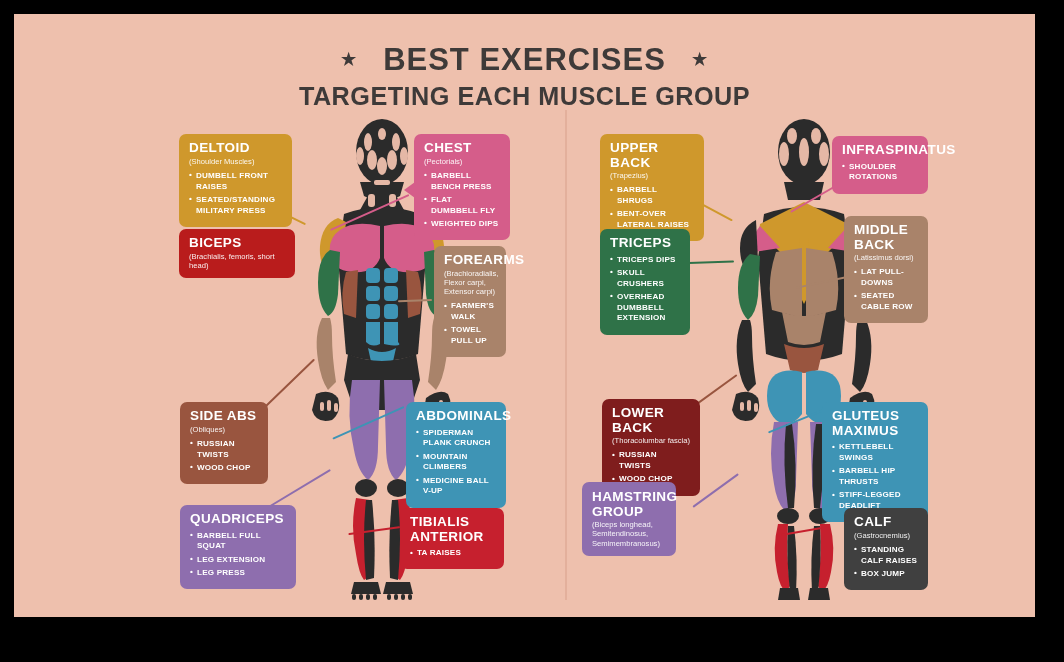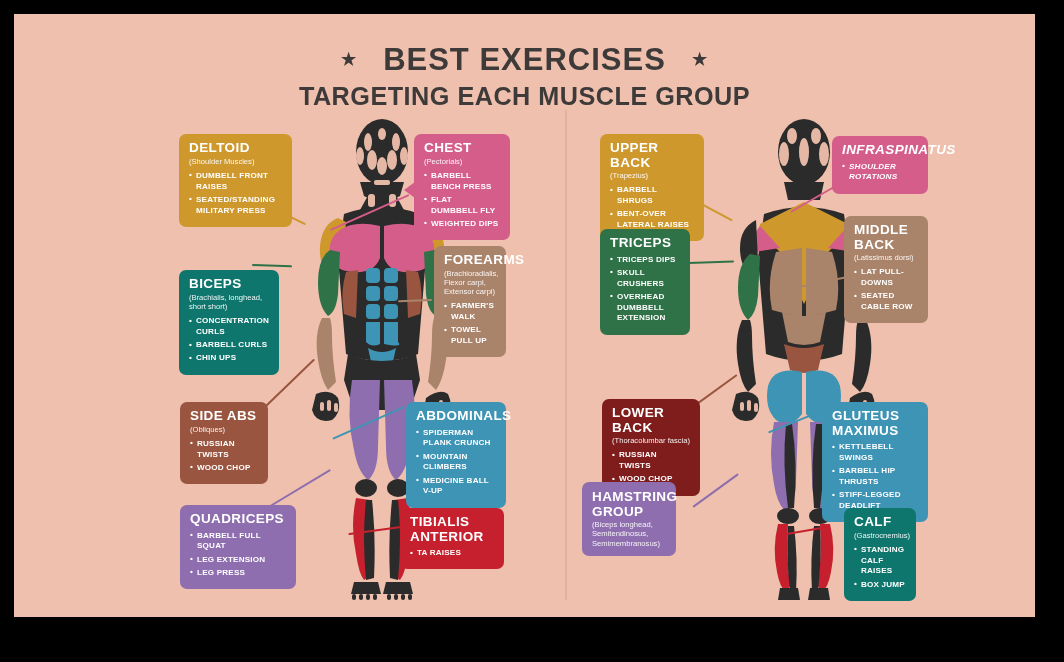--- a/index.html
+++ b/index.html
@@ -249,28 +249,23 @@
     <div class="hd">CHEST</div>
     <div class="sub">(Pectorials)</div>
     <ul>
       <li>BARBELL BENCH PRESS</li>
       <li>FLAT DUMBBELL FLY</li>
       <li>WEIGHTED DIPS</li>
     </ul>
   </div>
   <div class="tip" style="left:390px;top:168px;border-top:8px solid transparent;border-bottom:8px solid transparent;border-right:11px solid #d55d8a;"></div>
 
-  <div class="box" style="left:165px;top:215px;width:100px;background:#0f766e;margin-top:41px;">
+  <div class="box" style="left:165px;top:215px;width:116px;background:#b91c1c;">
     <div class="hd">BICEPS</div>
-    <div class="sub">(Brachialis, longhead, short short)</div>
-    <ul>
-      <li>CONCENTRATION CURLS</li>
-      <li>BARBELL CURLS</li>
-      <li>CHIN UPS</li>
-    </ul>
+    <div class="sub">(Brachialis, femoris, short head)</div>
   </div>
 
   <div class="box" style="left:420px;top:232px;width:72px;background:#a9836a;">
     <div class="hd">FOREARMS</div>
     <div class="sub">(Brachioradialis, Flexor carpi, Extensor carpi)</div>
     <ul>
       <li>FARMER'S WALK</li>
       <li>TOWEL PULL UP</li>
     </ul>
   </div>
@@ -311,21 +306,21 @@
 
   <div class="box" style="left:586px;top:120px;width:104px;background:#cf982c;">
     <div class="hd">UPPER BACK</div>
     <div class="sub">(Trapezius)</div>
     <ul>
       <li>BARBELL SHRUGS</li>
       <li>BENT-OVER LATERAL RAISES</li>
     </ul>
   </div>
 
-  <div class="box" style="left:818px;top:122px;width:96px;background:#d55d8a;font-style:italic;">
+  <div class="box" style="left:818px;top:122px;width:96px;background:#d55d8a;">
     <div class="hd">INFRASPINATUS</div>
     <ul style="margin-top:4px;">
       <li>SHOULDER ROTATIONS</li>
     </ul>
   </div>
   <div class="tip" style="left:824px;top:166px;border-left:7px solid transparent;border-right:7px solid transparent;border-top:12px solid #d55d8a;"></div>
 
   <div class="box" style="left:586px;top:215px;width:90px;background:#2f7248;">
     <div class="hd">TRICEPS</div>
     <ul style="margin-top:4px;">
@@ -360,21 +355,21 @@
       <li>BARBELL HIP THRUSTS</li>
       <li>STIFF-LEGGED DEADLIFT</li>
     </ul>
   </div>
 
   <div class="box" style="left:568px;top:468px;width:94px;background:#8e6eae;">
     <div class="hd" style="line-height:1.12;">HAMSTRING GROUP</div>
     <div class="sub">(Biceps longhead, Semitendinosus, Semimembranosus)</div>
   </div>
 
-  <div class="box" style="left:830px;top:494px;width:72px;background:#0f766e;">
+  <div class="box" style="left:830px;top:494px;width:84px;background:#404040;">
     <div class="hd">CALF</div>
     <div class="sub">(Gastrocnemius)</div>
     <ul>
       <li>STANDING CALF RAISES</li>
       <li>BOX JUMP</li>
     </ul>
   </div>
 
 </div>
 </div>

